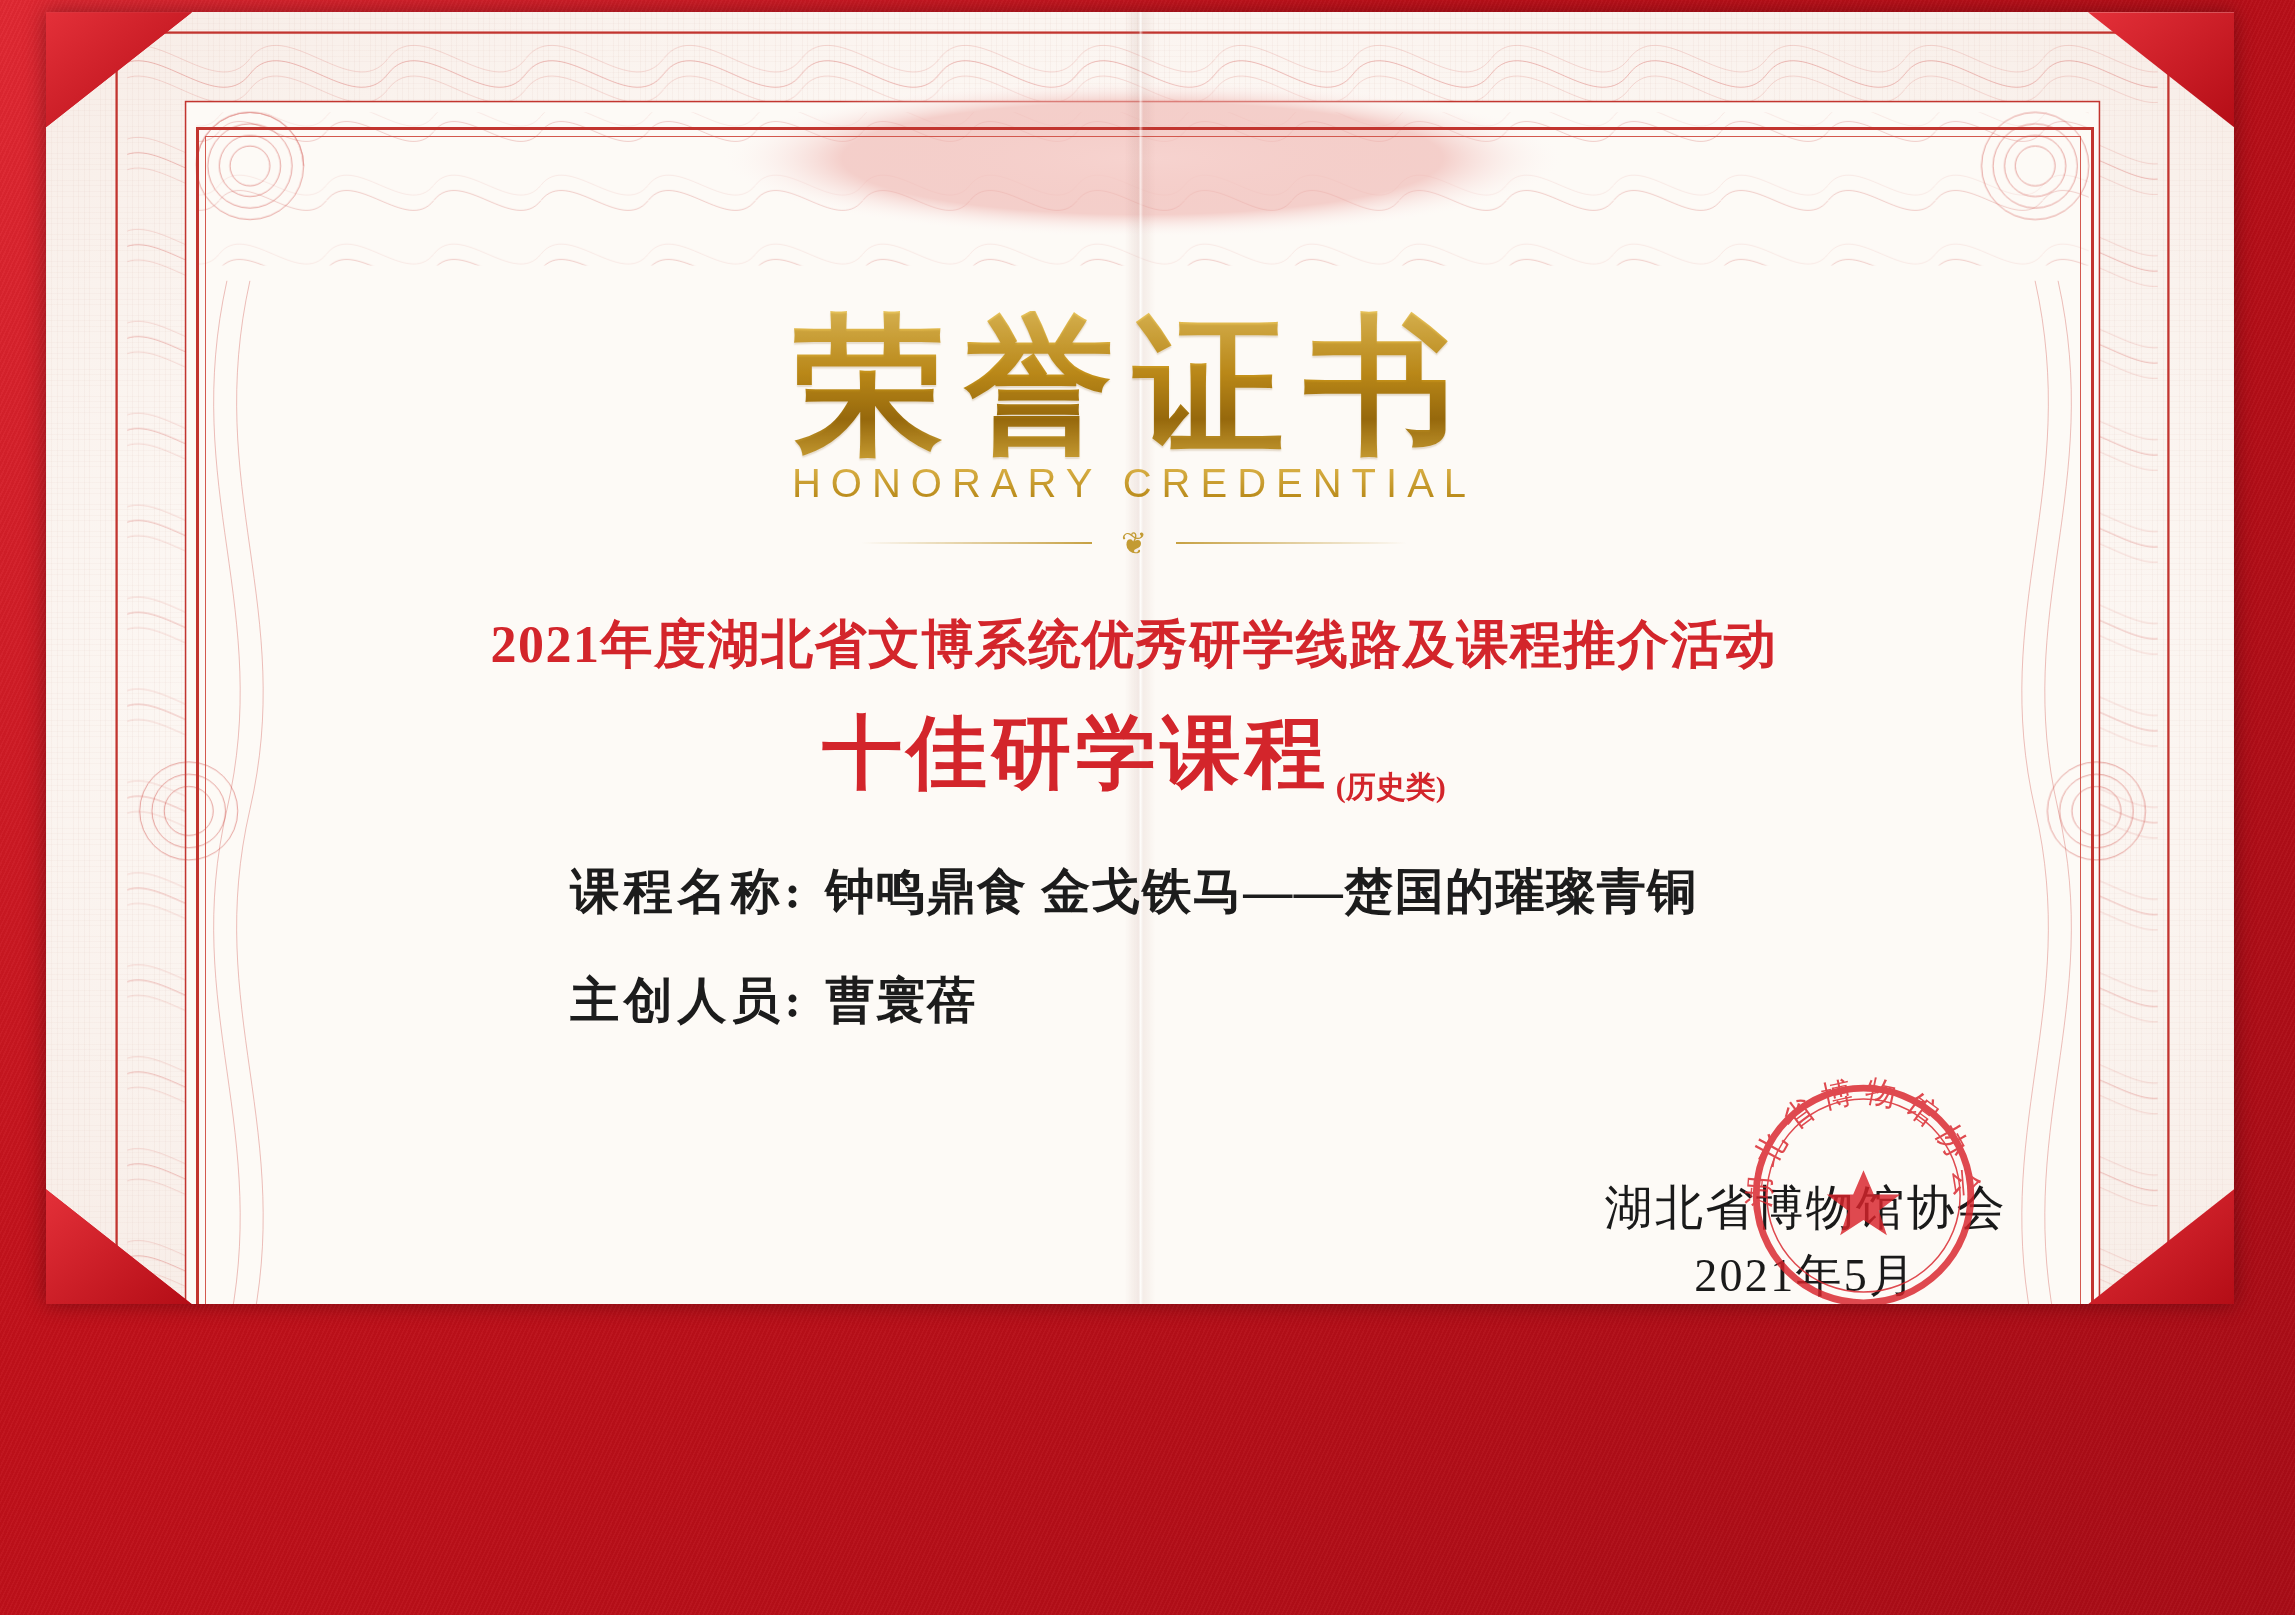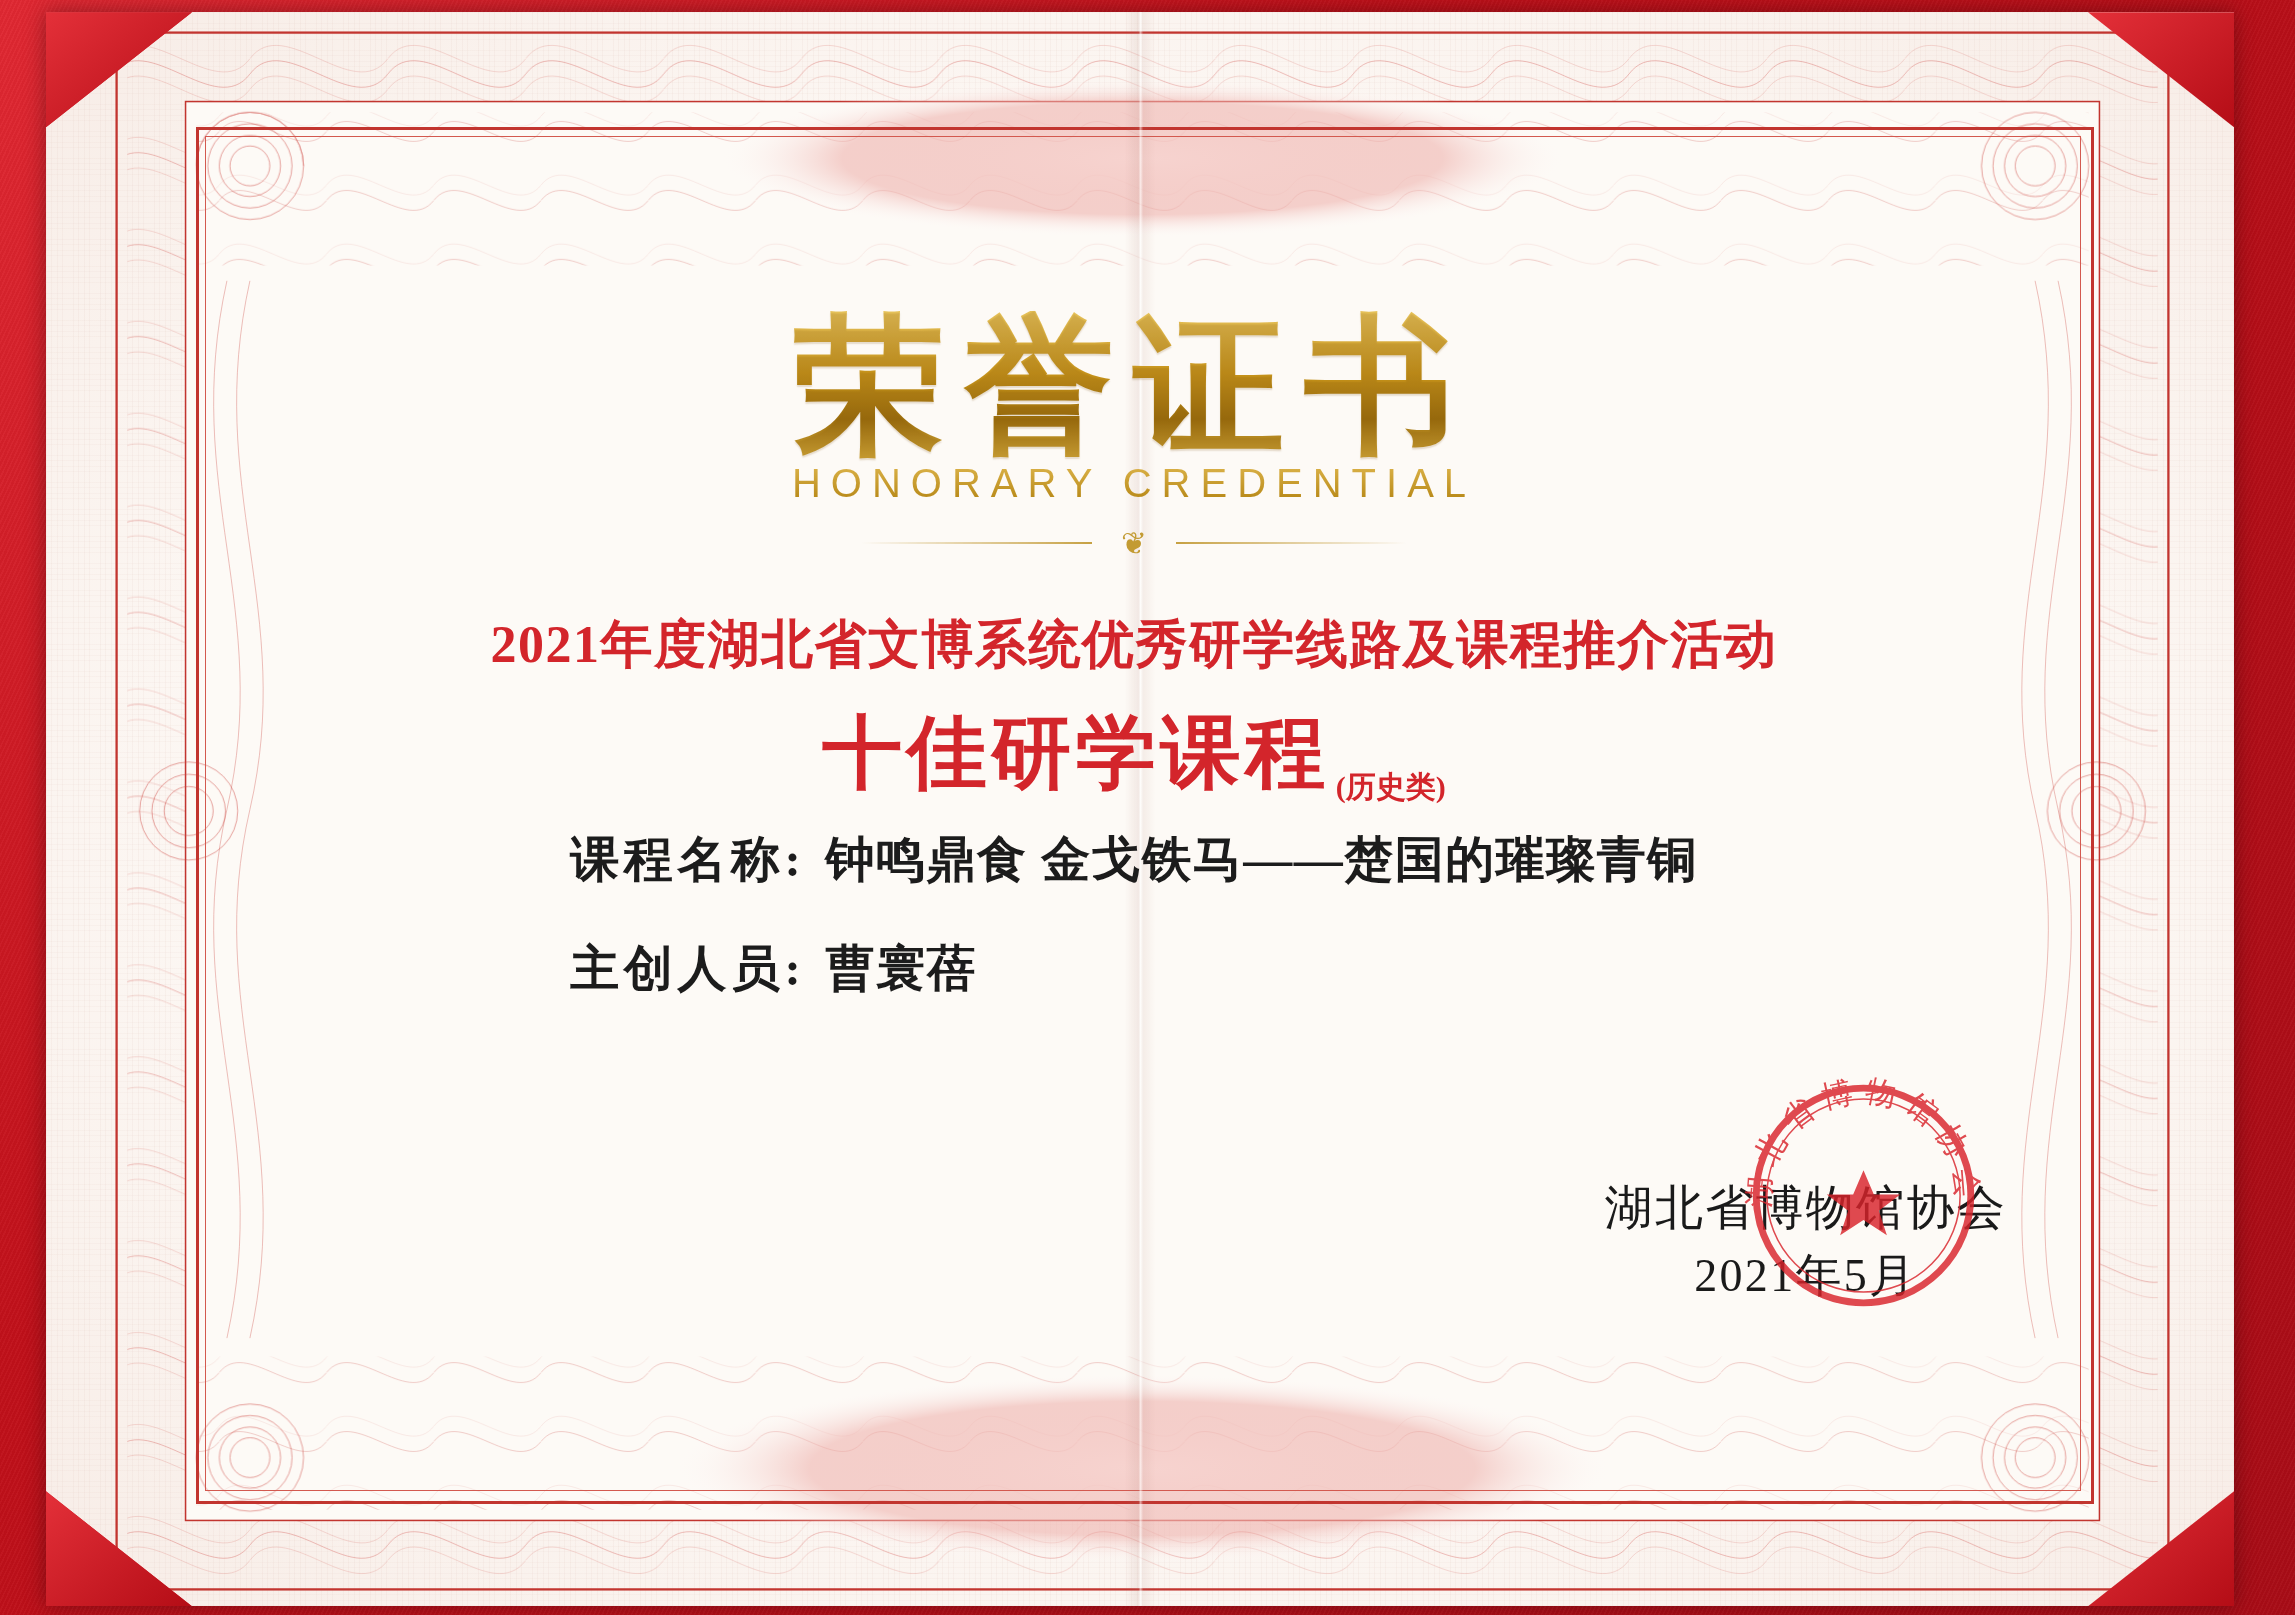--- a/index.html
+++ b/index.html
@@ -32,21 +32,21 @@
     opacity: 0.55;
     pointer-events: none;
   }
 
   
   .paper {
     position: absolute;
     left: 46px;
     top: 12.3px;
     width: 2188px;
-    height: 1594px;
+    height: 1292px;
     background: #fdfaf6;
     box-shadow: 0 0 20px rgba(0,0,0,0.35);
     overflow: hidden;
   }
   .paper-grain {
     position: absolute;
     inset: 0;
     background:
       repeating-linear-gradient(90deg, rgba(214,180,170,0.10) 0 0.8px, rgba(255,255,255,0) 0.8px 5.4px),
       repeating-linear-gradient(0deg, rgba(214,180,170,0.08) 0 0.8px, rgba(255,255,255,0) 0.8px 5.4px),
@@ -182,21 +182,21 @@
     justify-content: center;
   }
   .award-line2 .category {
     font-size: 30px;
     font-weight: 700;
     letter-spacing: 0;
     margin-left: 6.1px;
   }
 
   .fields {
-    margin-top: 19px;
+    margin-top: 51px;
     display: inline-block;
     text-align: left;
   }
   .field-row {
     display: flex;
     align-items: baseline;
     margin-bottom: 21.5px;
     font-size: 49px;
     font-weight: 700;
     color: #1c1c1c;

